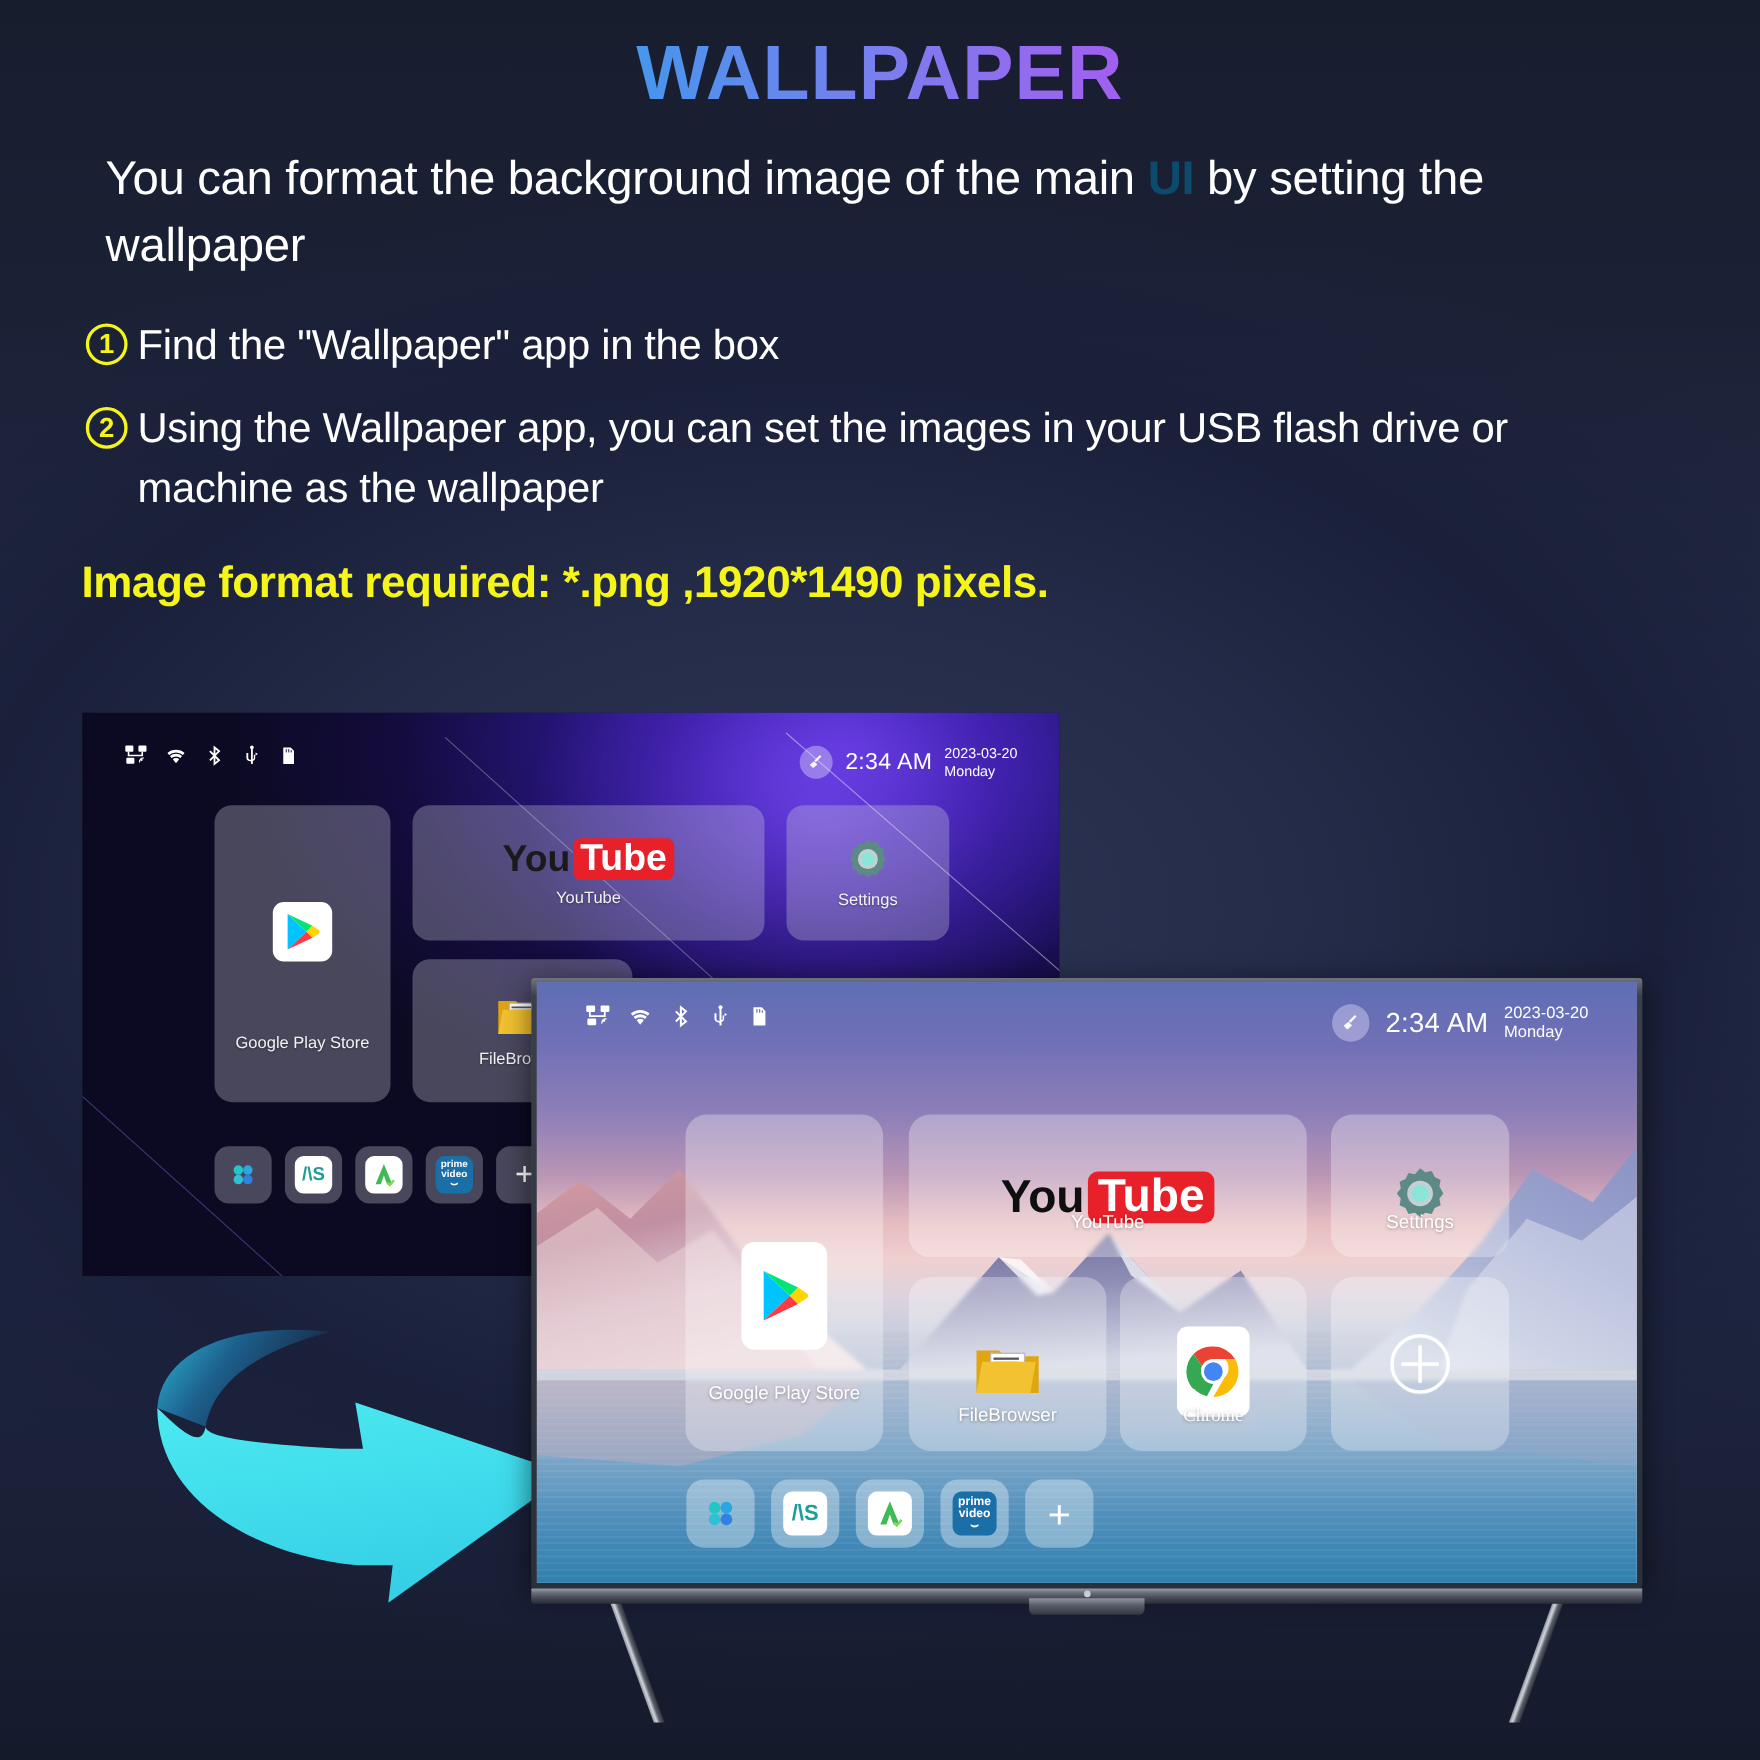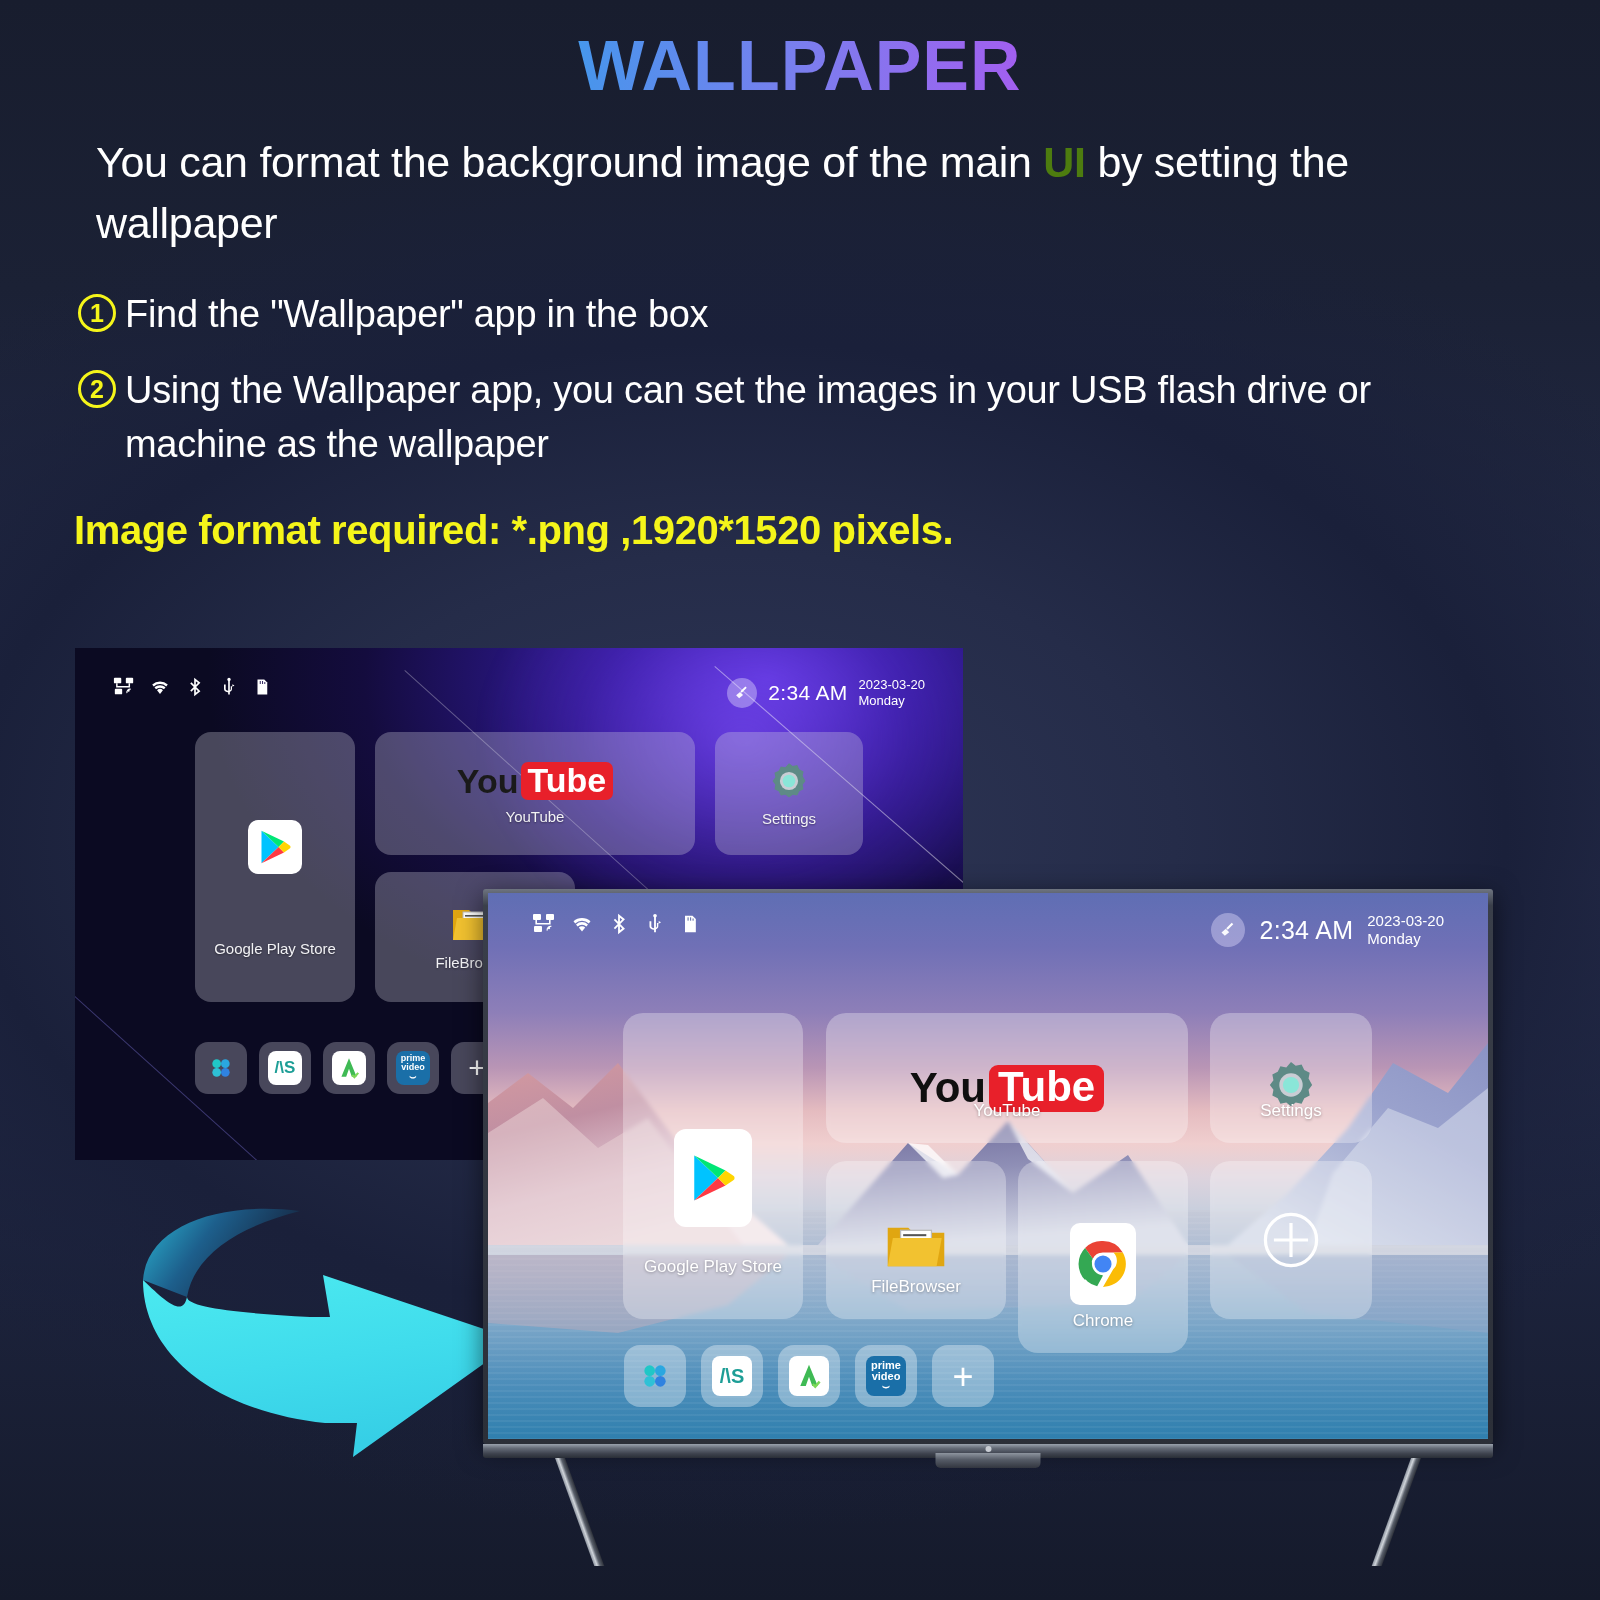--- a/index.html
+++ b/index.html
@@ -31,21 +31,21 @@
   }
 
   .intro {
     color:#fff;
     font-size:43px;
     line-height:1.42;
     padding:26px 96px 0 96px;
     font-weight:400;
     letter-spacing:-0.3px;
   }
-  .intro .hl { color:#4d7c0f; font-weight:bold; }
+  .intro .hl { color:#0c4a6e; font-weight:bold; }
 
   .steps { padding:34px 78px 0 78px; }
   .step { display:flex; align-items:flex-start; margin-bottom:22px; }
   .circnum {
     flex:0 0 auto;
     width:38px; height:38px;
     border:3px solid #f5f51a;
     border-radius:50%;
     color:#f5f51a;
     font-size:25px; font-weight:bold;
@@ -189,21 +189,21 @@
   <div class="step">
     <div class="circnum">1</div>
     <div class="steptext">Find the "Wallpaper" app in the box</div>
   </div>
   <div class="step">
     <div class="circnum">2</div>
     <div class="steptext">Using the Wallpaper app, you can set the images in your USB flash drive or machine as the wallpaper</div>
   </div>
 </div>
 
-<div class="formatline">Image format required: *.png ,1920*1520 pixels.</div>
+<div class="formatline">Image format required: *.png ,1920*1490 pixels.</div>
 
 <div class="tv-dark">
   <div class="glow-purple"></div>
   <div class="streak s1"></div>
   <div class="streak s2"></div>
   <div class="streak s3"></div>
 
   <div class="statusbar">
     <div class="sb-left">
       <svg width="22" height="22" viewBox="0 0 24 24" fill="#fff">
@@ -474,21 +474,21 @@
           <svg width="62" height="54" viewBox="0 0 48 42" style="margin-top:14px;">
             <path d="M2 6h16l4 4h24v26H2z" fill="#e0a611"></path>
             <rect x="12" y="8" width="24" height="16" fill="#fff" stroke="#bbb"></rect>
             <rect x="14" y="11" width="18" height="1.6" fill="#555"></rect>
             <rect x="14" y="14" width="18" height="1.6" fill="#555"></rect>
             <path d="M6 14h38l-4 22H2z" fill="#f2c230"></path>
           </svg>
           <div class="gt-label" style="bottom:22px;">FileBrowser</div>
         </div>
 
-        <div class="glass-tile" style="left:530px; top:268px; width:170px; height:192px; justify-content:center;">
+        <div class="glass-tile" style="left:530px; top:268px; width:170px; height:158px; justify-content:center;font-family:Liberation Serif, serif;">
           <div style="width:66px;height:82px;border-radius:10px;background:#fff;display:flex;align-items:center;justify-content:center;margin-top:14px;">
             <svg width="50" height="50" viewBox="0 0 24 24">
               <circle cx="12" cy="12" r="11" fill="#fff"></circle>
               <path d="M12 1a11 11 0 019.5 5.5H12a5.5 5.5 0 00-4.9 3L3.4 4.3A11 11 0 0112 1z" fill="#ea4335"></path>
               <path d="M3.4 4.3L7.1 9.5a5.5 5.5 0 000 5l-3.7 5.2A11 11 0 013.4 4.3z" fill="#34a853" transform="rotate(0 12 12)"></path>
               <path d="M2.3 6.2l5.3 6.1A5.5 5.5 0 0012 17.5l-2.8 5.2A11 11 0 012.3 6.2z" fill="#34a853"></path>
               <path d="M21.5 6.5A11 11 0 0112 23l4.9-8.5a5.5 5.5 0 00.1-8z" fill="#fbbc05"></path>
               <circle cx="12" cy="12" r="5.3" fill="#fff"></circle>
               <circle cx="12" cy="12" r="4.1" fill="#4285f4"></circle>
             </svg>

